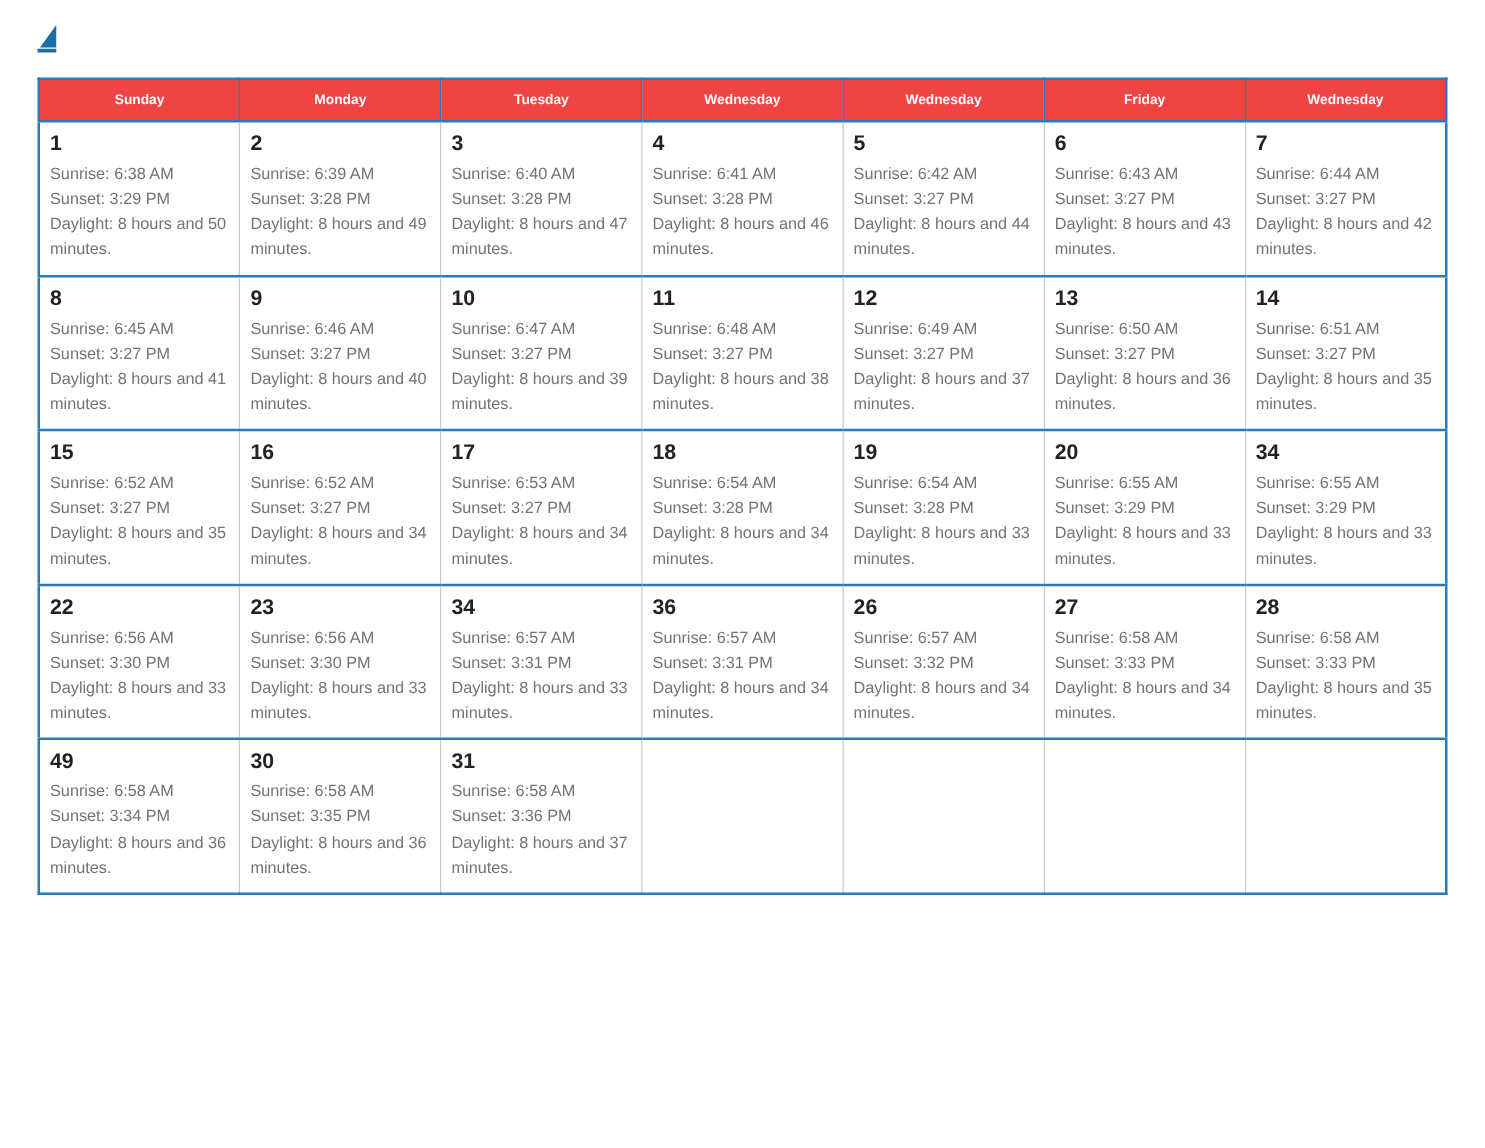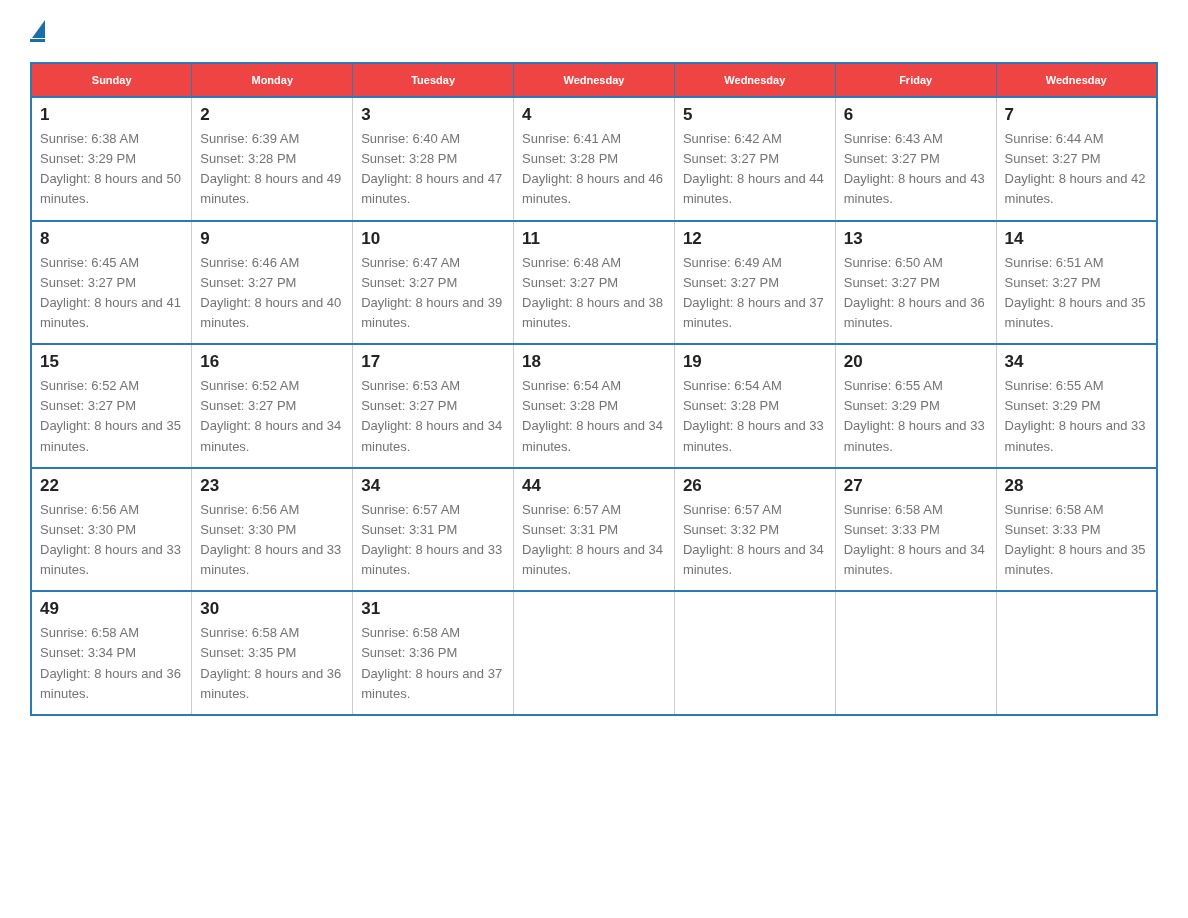--- a/index.html
+++ b/index.html
@@ -158,21 +158,21 @@
         <td><span class="day-num">34</span>
 <span class="day-info">Sunrise: 6:55 AM<br>Sunset: 3:29 PM<br>Daylight: 8 hours and 33 minutes.</span></td>
       </tr>
       <tr class="week-row">
         <td><span class="day-num">22</span>
 <span class="day-info">Sunrise: 6:56 AM<br>Sunset: 3:30 PM<br>Daylight: 8 hours and 33 minutes.</span></td>
         <td><span class="day-num">23</span>
 <span class="day-info">Sunrise: 6:56 AM<br>Sunset: 3:30 PM<br>Daylight: 8 hours and 33 minutes.</span></td>
         <td><span class="day-num">34</span>
 <span class="day-info">Sunrise: 6:57 AM<br>Sunset: 3:31 PM<br>Daylight: 8 hours and 33 minutes.</span></td>
-        <td><span class="day-num">44</span>
+        <td><span class="day-num">36</span>
 <span class="day-info">Sunrise: 6:57 AM<br>Sunset: 3:31 PM<br>Daylight: 8 hours and 34 minutes.</span></td>
         <td><span class="day-num">26</span>
 <span class="day-info">Sunrise: 6:57 AM<br>Sunset: 3:32 PM<br>Daylight: 8 hours and 34 minutes.</span></td>
         <td><span class="day-num">27</span>
 <span class="day-info">Sunrise: 6:58 AM<br>Sunset: 3:33 PM<br>Daylight: 8 hours and 34 minutes.</span></td>
         <td><span class="day-num">28</span>
 <span class="day-info">Sunrise: 6:58 AM<br>Sunset: 3:33 PM<br>Daylight: 8 hours and 35 minutes.</span></td>
       </tr>
       <tr class="week-row">
         <td><span class="day-num">49</span>

